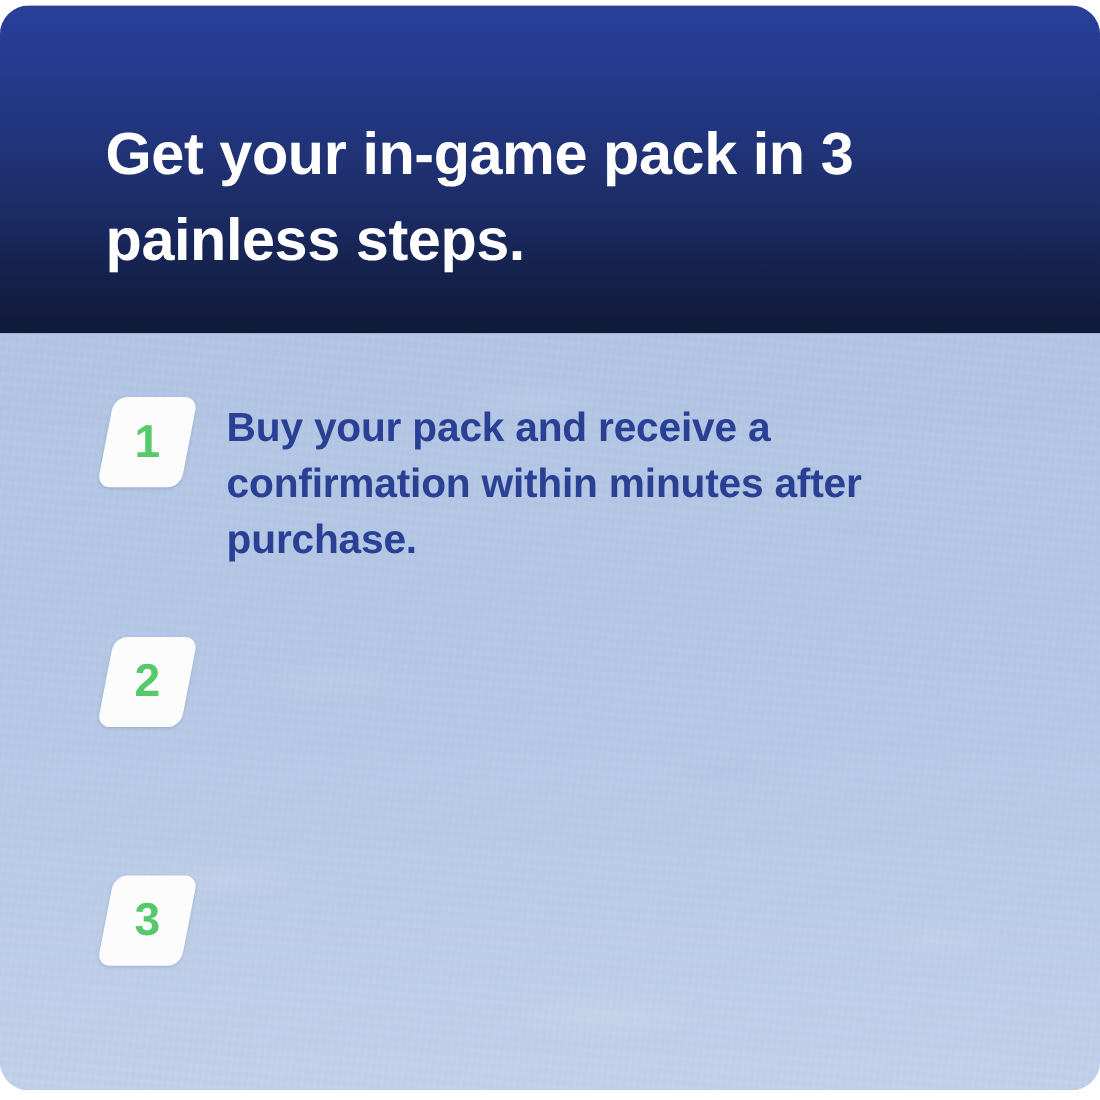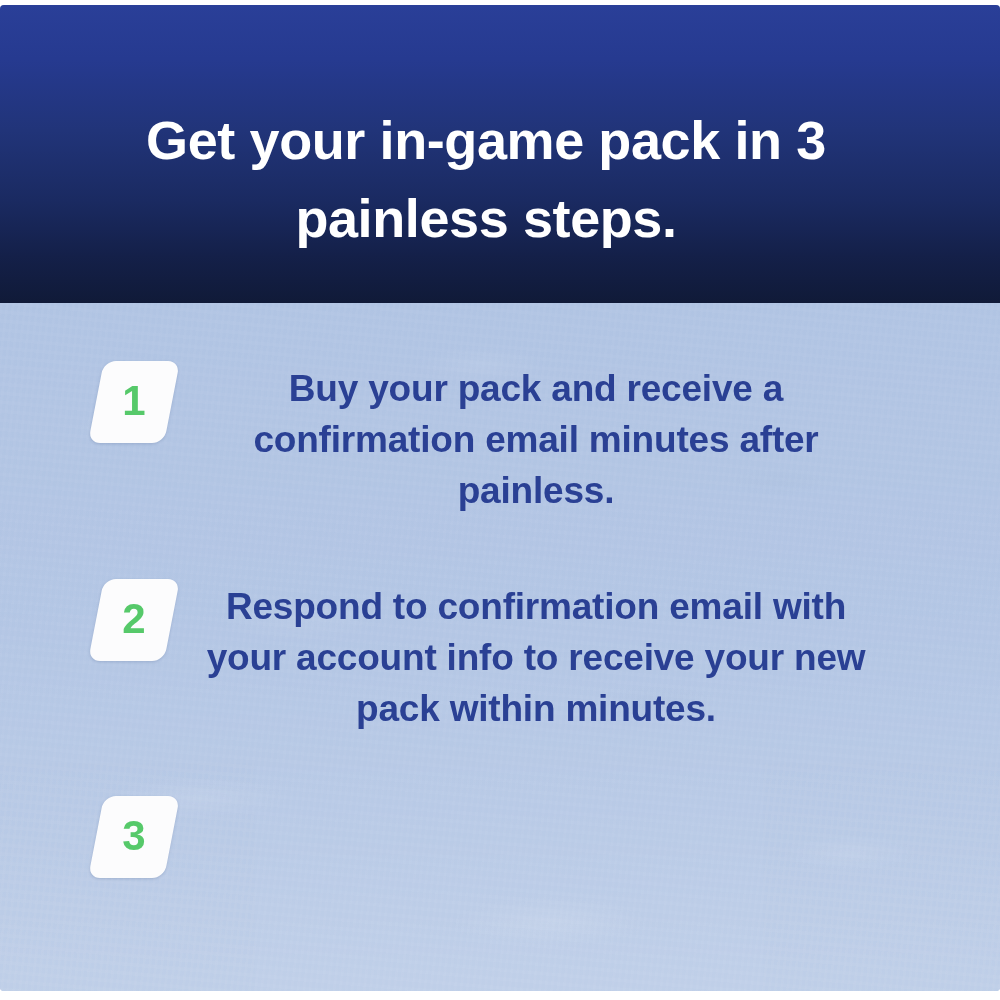--- a/index.html
+++ b/index.html
@@ -12,24 +12,23 @@
     font-family: "Liberation Sans", sans-serif;
     overflow: hidden;
   }
 
   #card {
     position: absolute;
     left: 0;
     top: 5px;
     width: 1000px;
     height: 986px;
-    border-radius: 4px;
+    border-radius: 26px;
     overflow: hidden;
     background: #b2c5e4;
-    text-align: center;
   }
 
   
   #header {
     position: relative;
     width: 100%;
     height: 298px;
     background: linear-gradient(180deg,
         #2a3f98 0%,
         #263a90 18%,
@@ -174,29 +173,28 @@
   <div id="steps-body">
     <div id="texture"></div>
 
     <ul id="steps-list">
 
       <li class="step-row s1">
         <div class="step-badge">
           <div class="badge-shape"></div>
           <div class="badge-number">1</div>
         </div>
-        <div class="step-text">Buy your pack and receive a confirmation email minutes after painless.</div>
+        <div class="step-text">Buy your pack and receive a confirmation within minutes after purchase.</div>
       </li>
 
       <li class="step-row s2">
         <div class="step-badge">
           <div class="badge-shape"></div>
           <div class="badge-number">2</div>
         </div>
-        <div class="step-text">Respond to confirmation email with your account info to receive your new pack within minutes.</div>
       </li>
 
       <li class="step-row s3">
         <div class="step-badge">
           <div class="badge-shape"></div>
           <div class="badge-number">3</div>
         </div>
       </li>
 
     </ul>

